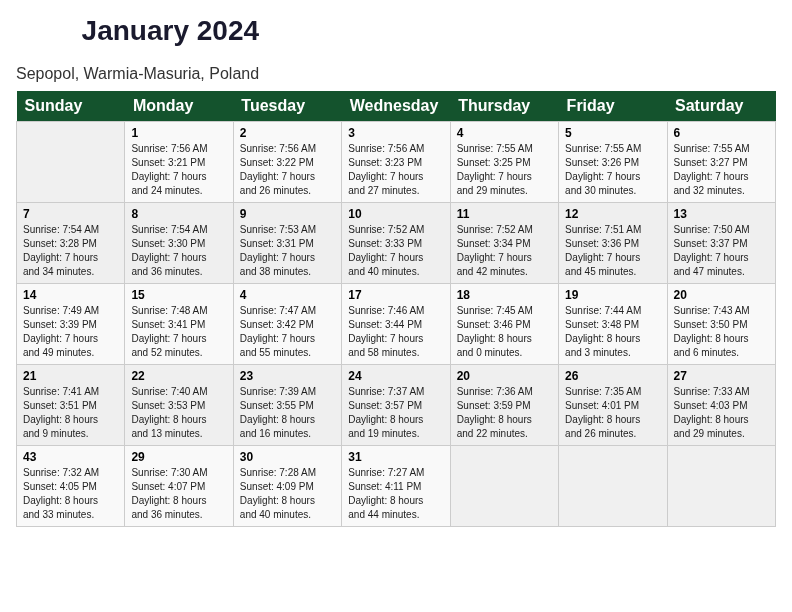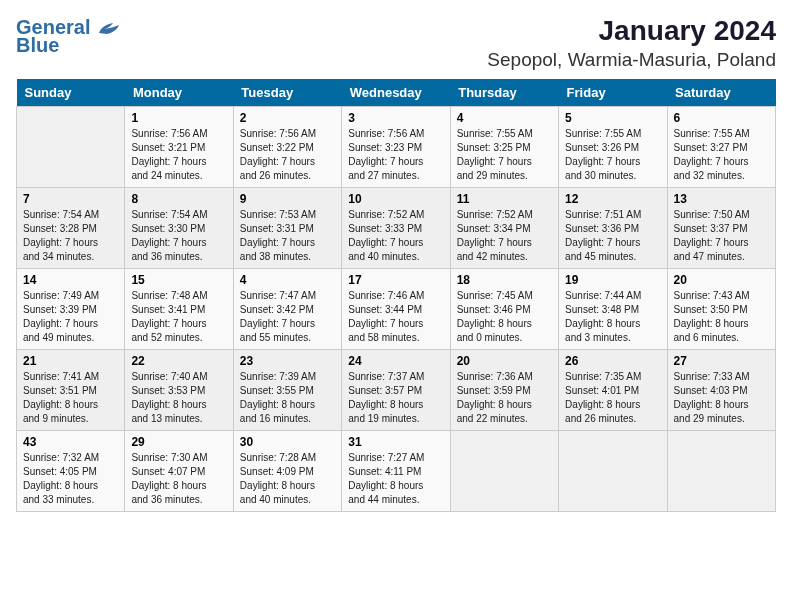--- a/index.html
+++ b/index.html
@@ -24,35 +24,35 @@
     .title-section {
       text-align: right;
     }
     .calendar-title {
       font-size: 28px;
       font-weight: bold;
       color: #1a1a2e;
       line-height: 1.1;
     }
     .calendar-subtitle {
-      font-size: 19px;
+      font-size: 16px;
       color: #333;
-      margin-top: 2px;
+      margin-top: 18px;
     }
     table {
       width: 100%;
       border-collapse: collapse;
       font-size: 11px;
     }
     thead tr th {
-      background-color: #0369a1;
+      background-color: #14532d;
       color: #fff;
       text-align: left;
       padding: 6px 8px;
-      font-size: 13px;
+      font-size: 16px;
       font-weight: bold;
     }
     tbody tr td {
       border: 1px solid #ccc;
       vertical-align: top;
       padding: 4px 6px;
       min-height: 80px;
       width: 14.28%;
       background: #fff;
     }
@@ -73,31 +73,20 @@
       line-height: 1.4;
     }
     .empty-cell {
       background: #f0f0f0 !important;
     }
   </style>
 </head>
 <body>
 
 <div class="header-section">
-  <div class="logo">
-    <div style="display:flex;align-items:center;gap:4px;">
-      <div style="font-size:20px;font-weight:bold;color:#1a1a2e;line-height:1.1;">
-        <span style="color:#2e6da4;">General</span>
-        <svg width="22" height="16" viewBox="0 0 22 16" style="vertical-align:middle;margin:0 1px;">
-          <path d="M2 12 C4 6, 10 3, 16 2 C14 5, 11 7, 8 8 C12 7, 18 6, 22 4 C20 9, 15 12, 10 13 Z" fill="#3a6ea5"></path>
-        </svg>
-      </div>
-    </div>
-    <div style="font-size:20px;font-weight:bold;color:#2e6da4;margin-top:-4px;">Blue</div>
-  </div>
   <div class="title-section">
     <div class="calendar-title">January 2024</div>
     <div class="calendar-subtitle">Sepopol, Warmia-Masuria, Poland</div>
   </div>
 </div>
 
 <table>
   <thead>
     <tr id="header-row">
         <th>Sunday</th>

